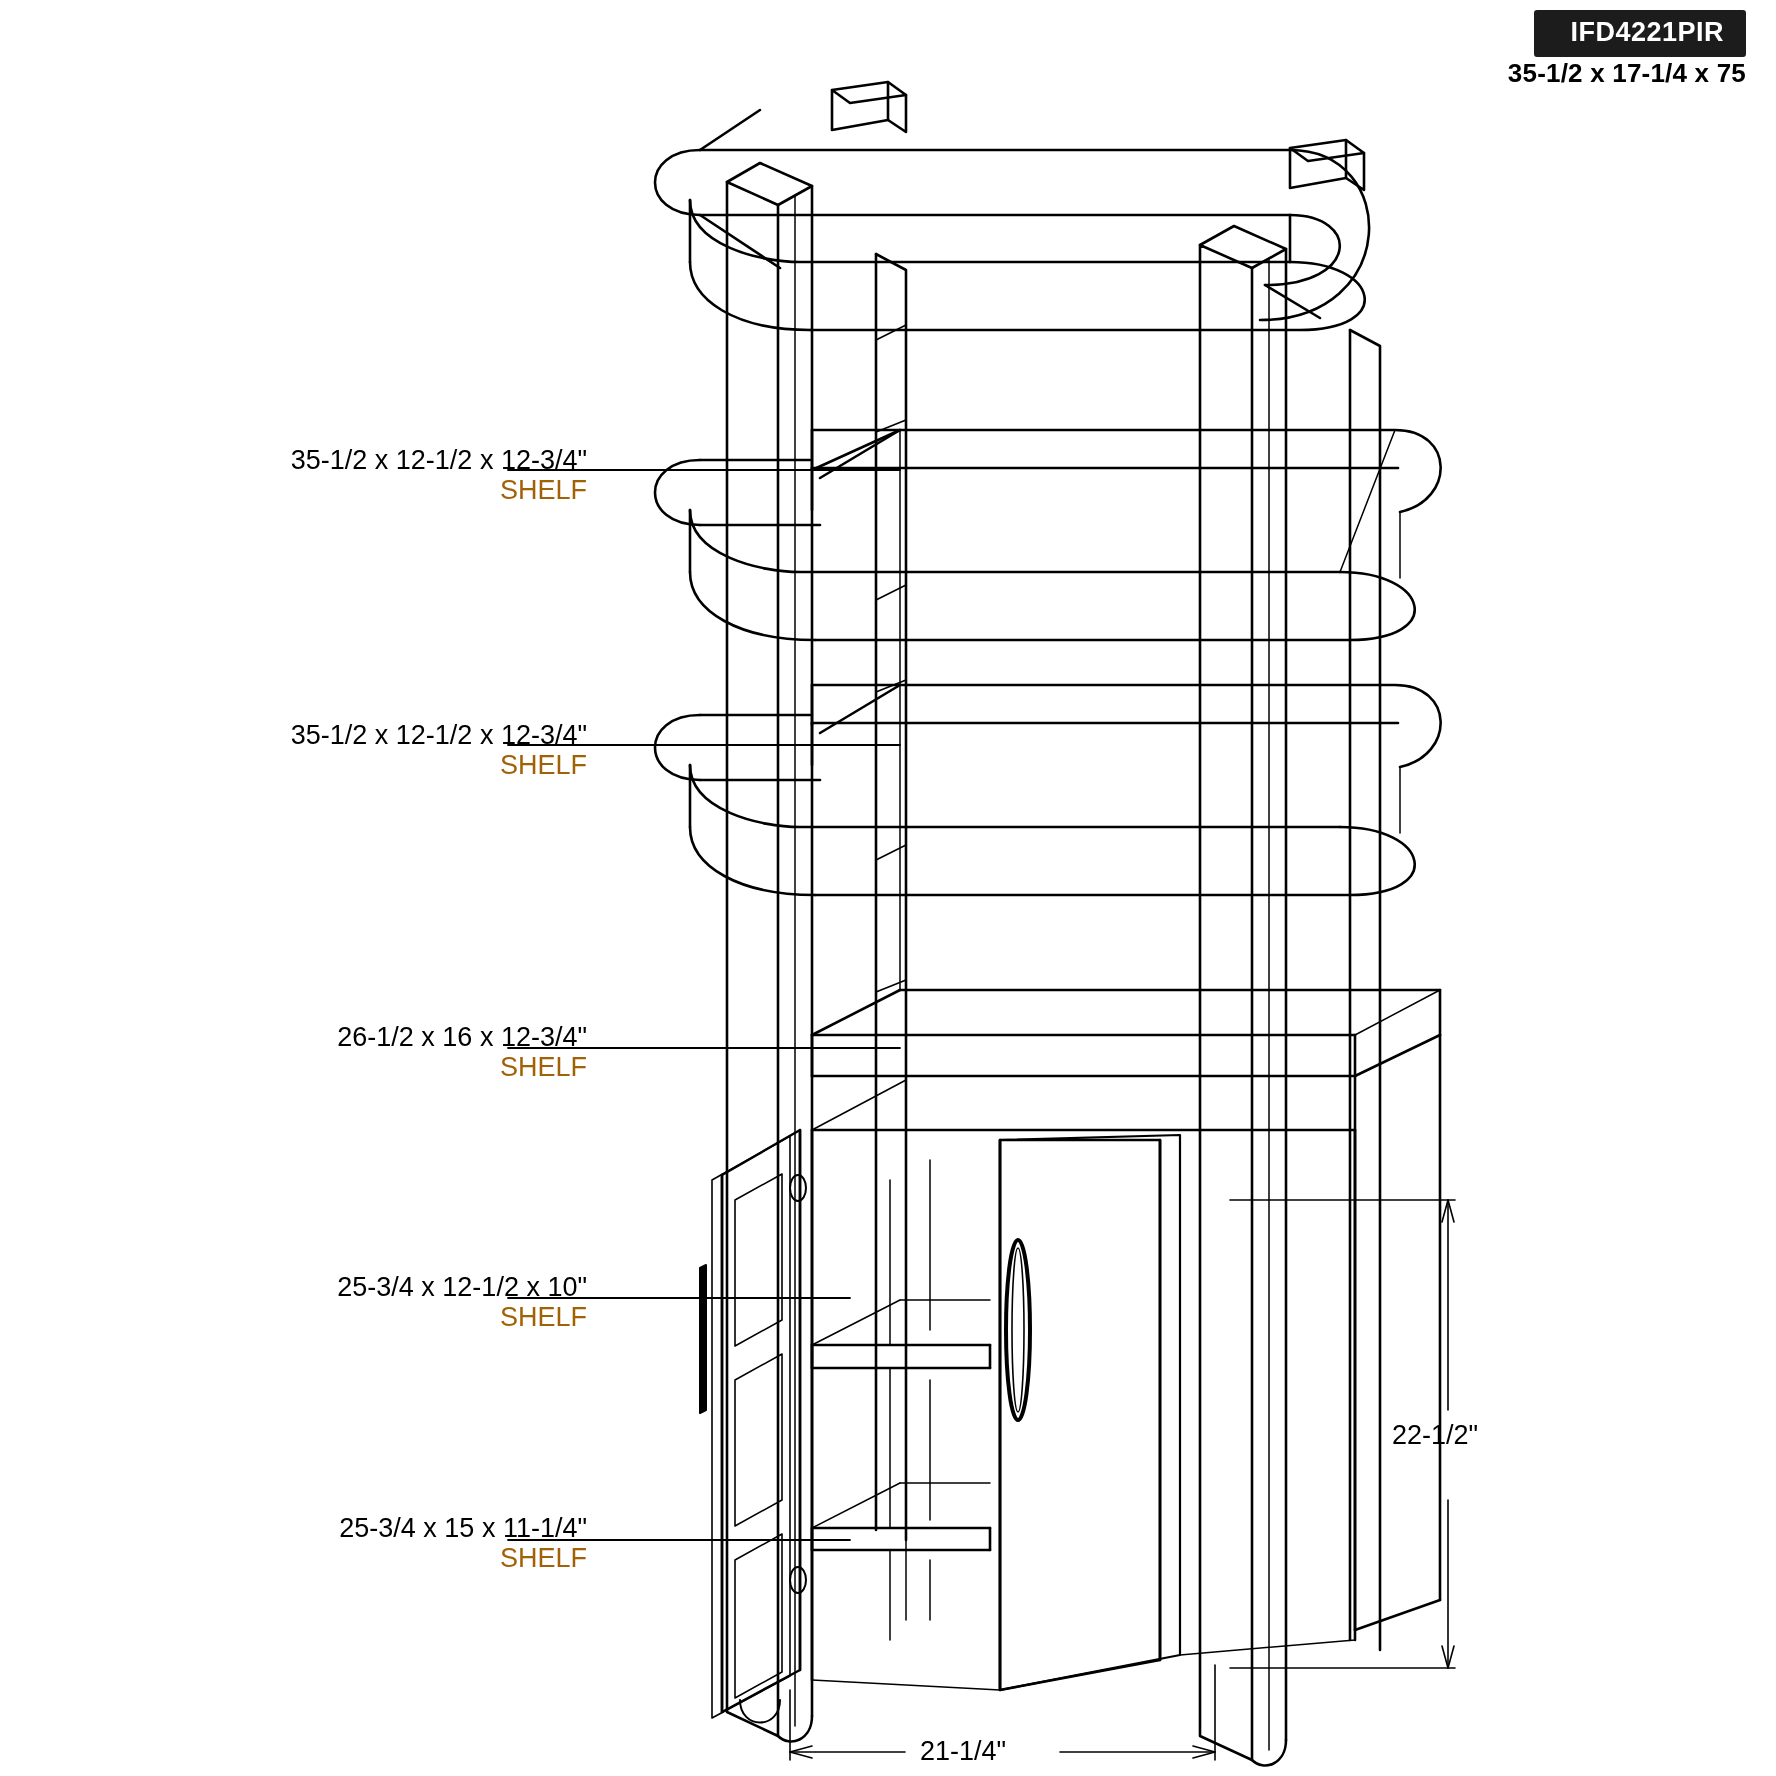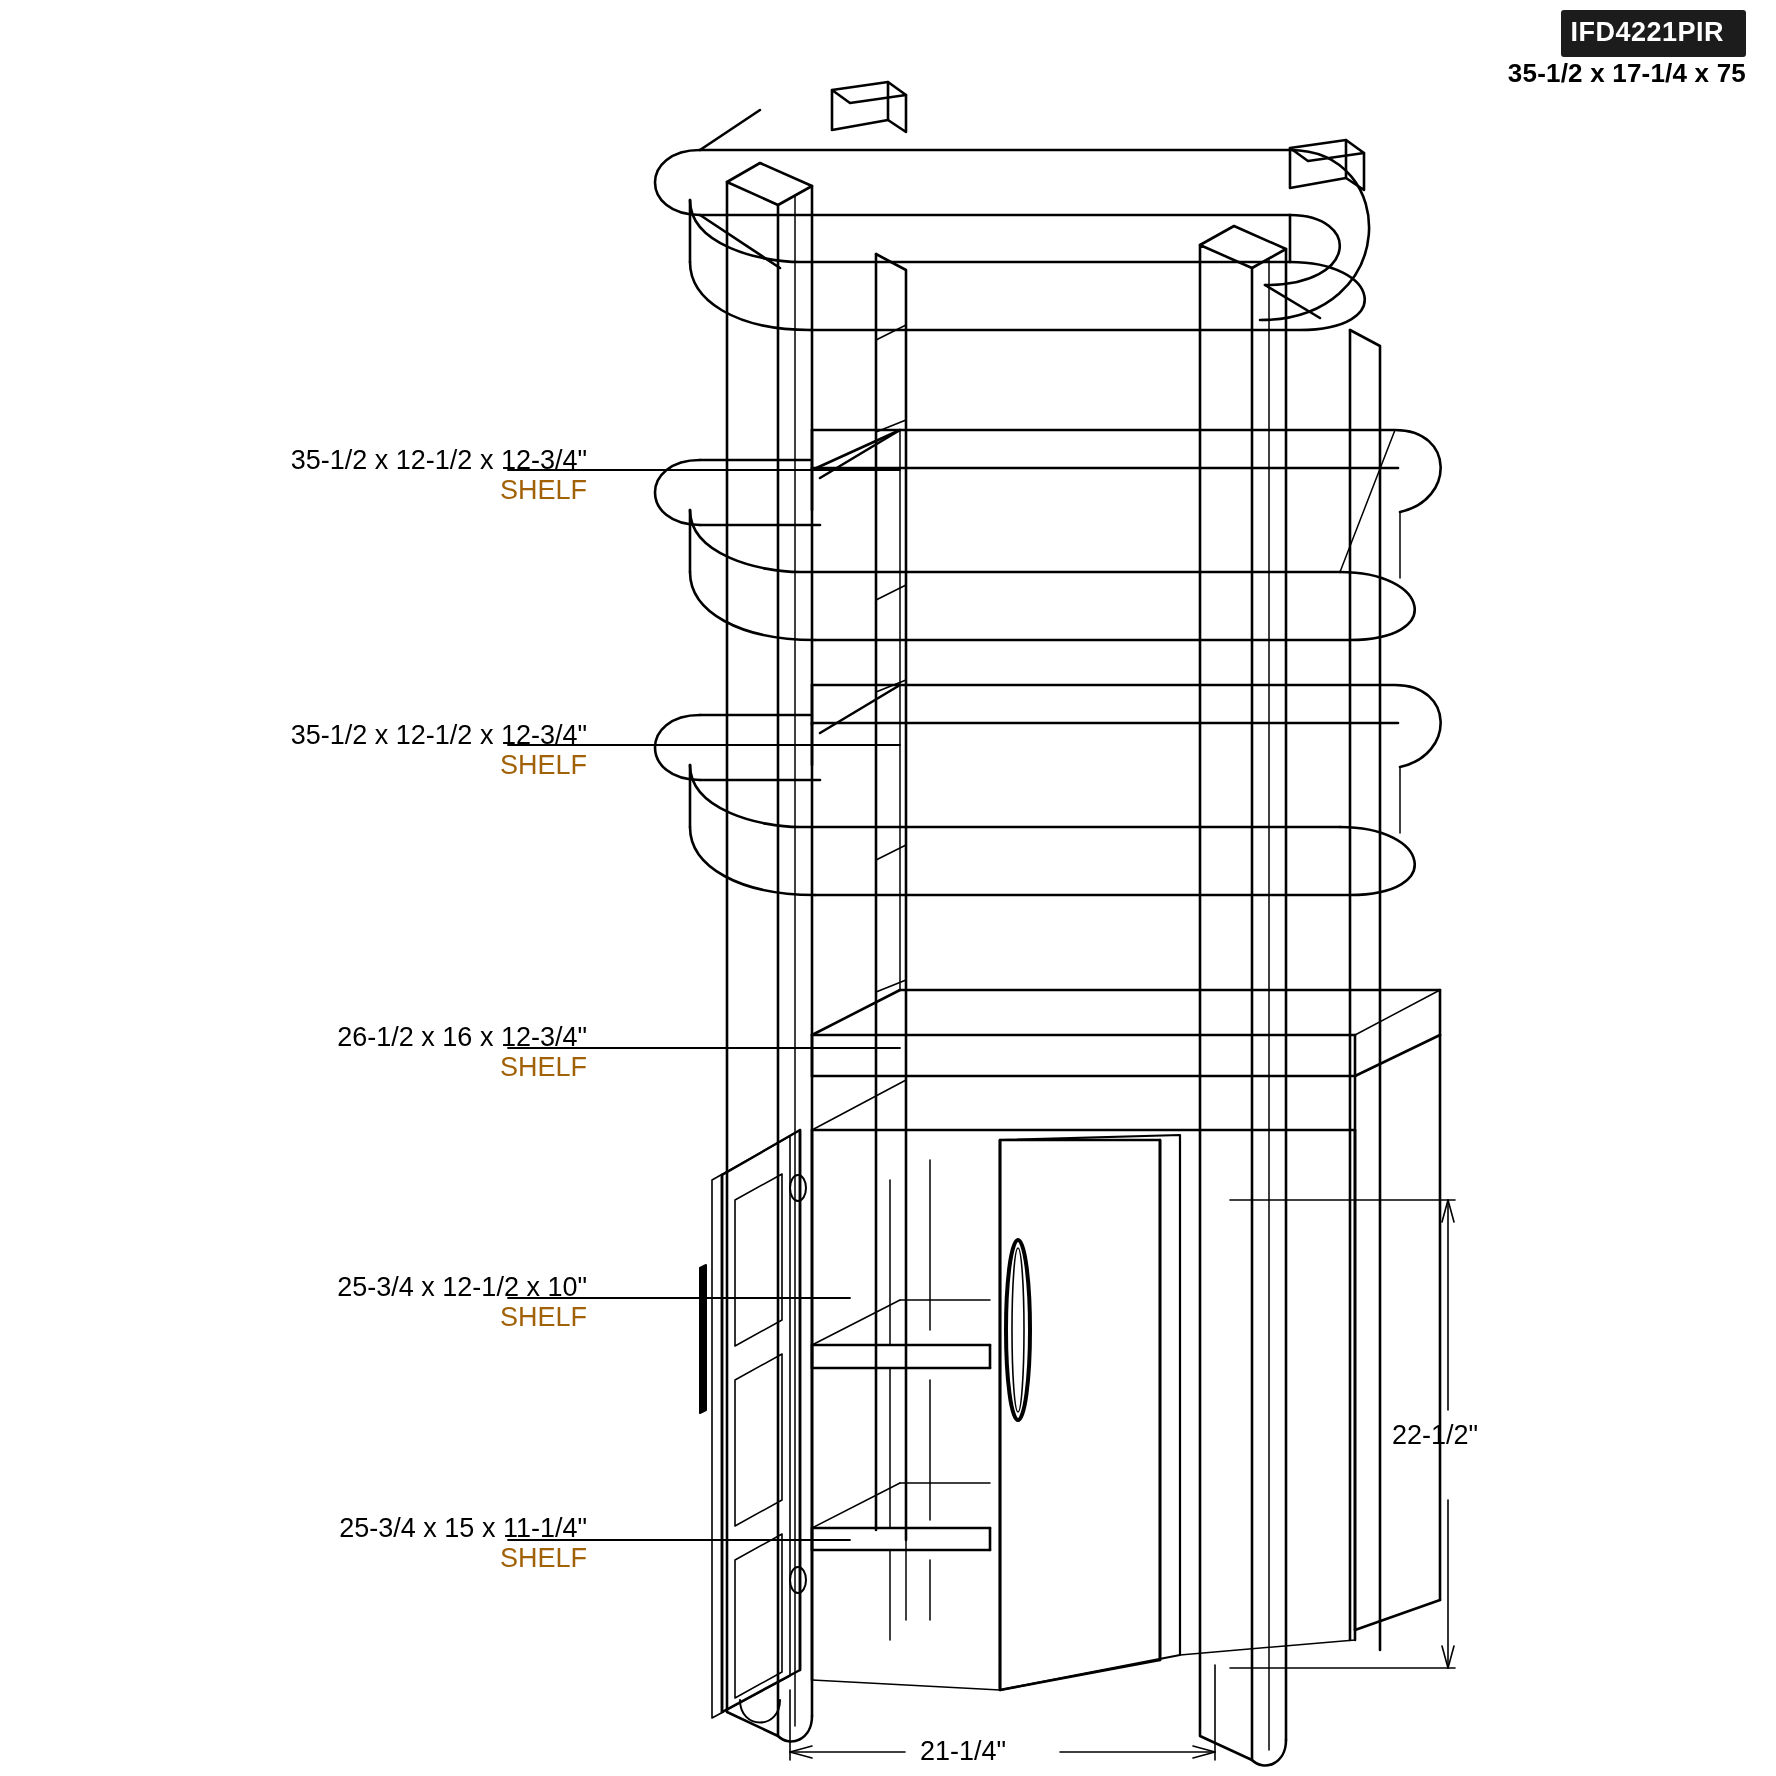--- a/index.html
+++ b/index.html
@@ -26,21 +26,21 @@
   
   .code-badge {
     position: absolute;
     right: 30px;
     top: 10px;
     background: #1c1c1c;
     color: #ffffff;
     font-weight: bold;
     font-size: 27px;
     letter-spacing: 0.5px;
-    padding: 7px 22px 9px 9px;
+    padding: 7px 22px 9px 36px;
     border-radius: 3px;
     white-space: nowrap;
     margin-left: 24px;
   }
   .code-dims {
     position: absolute;
     right: 30px;
     top: 58px;
     color: #000000;
     font-weight: bold;

